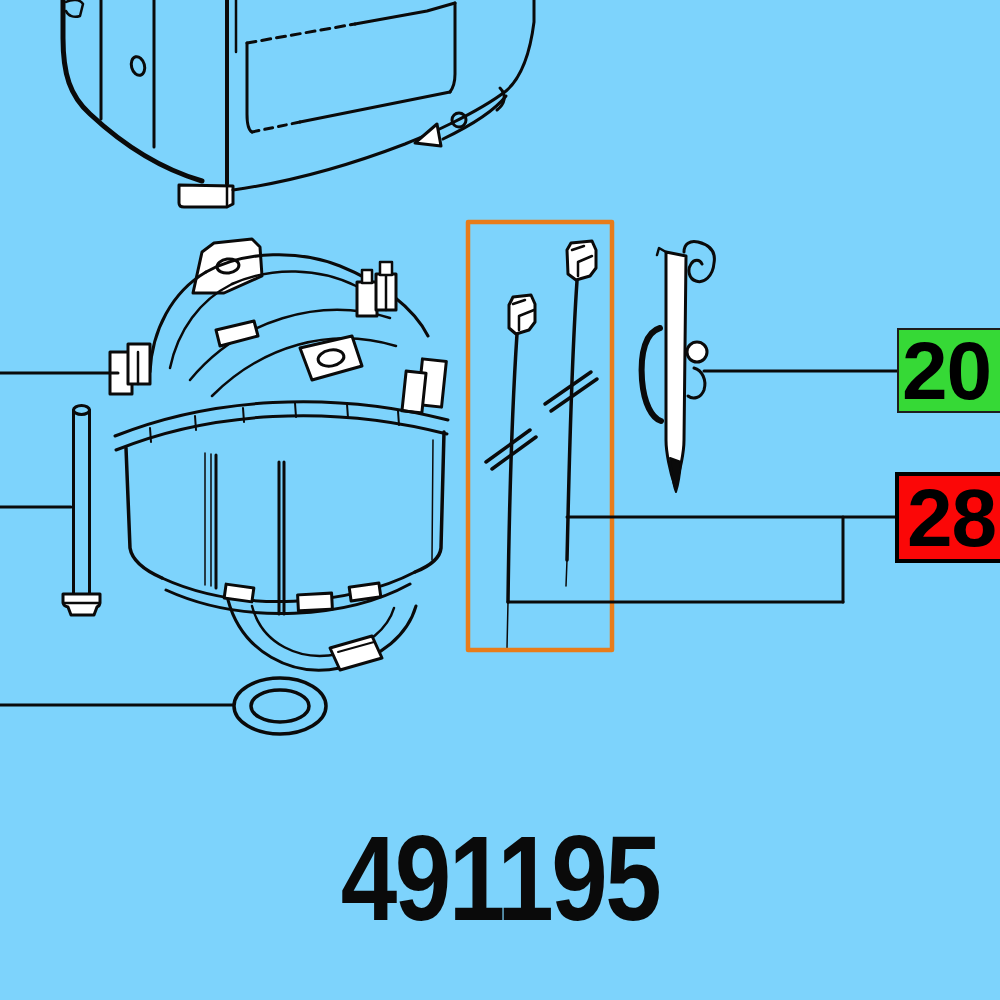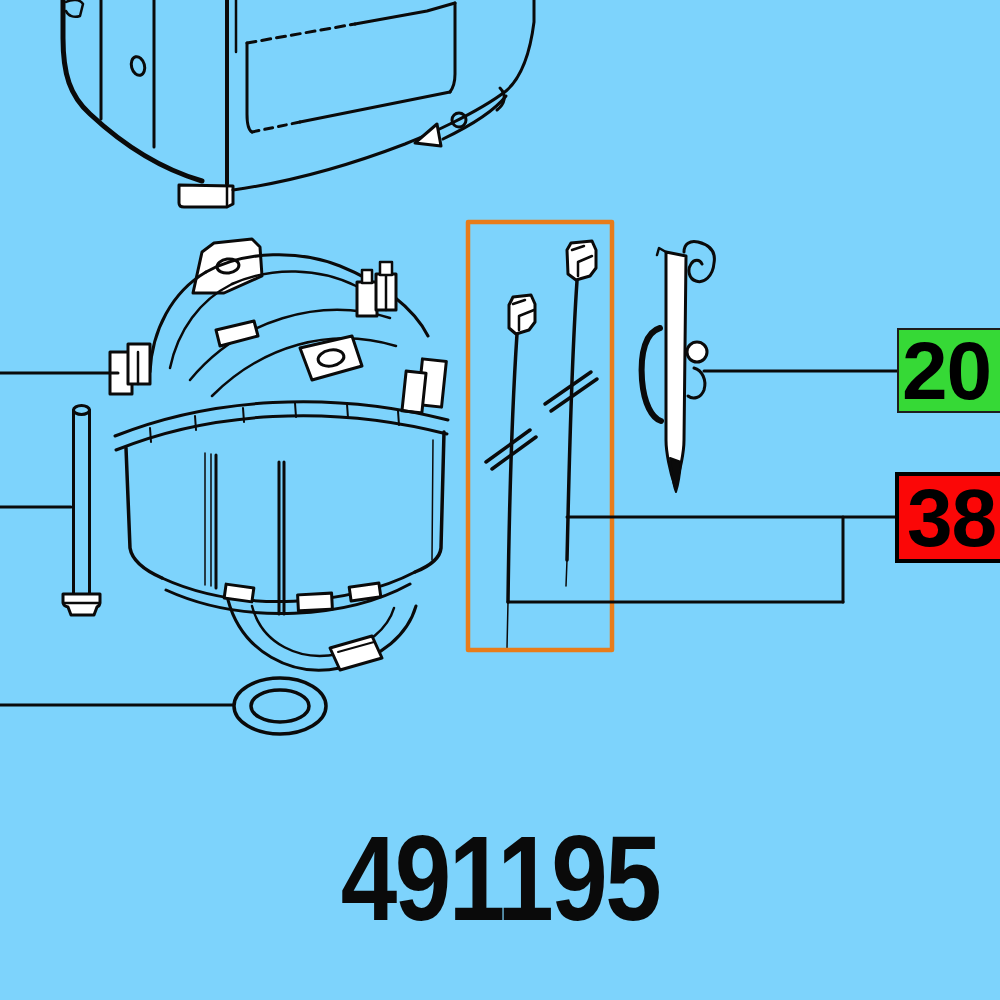--- a/index.html
+++ b/index.html
@@ -173,18 +173,18 @@
       <line x1="843" y1="517" x2="843" y2="602"></line>
       <line x1="508" y1="602" x2="843" y2="602"></line>
     </g>
   </svg>
 
   <div class="callout callout-20" style="background: rgb(54, 217, 54); border-color: rgb(29, 29, 29);">
     <span>20</span>
   </div>
 
   <div class="callout callout-21" style="background: rgb(251, 7, 7); border-color: rgb(0, 0, 0);">
-    <span>38</span>
+    <span>28</span>
   </div>
 
   <div class="part-number">491195</div>
 
 </div>
 
 </body></html>

